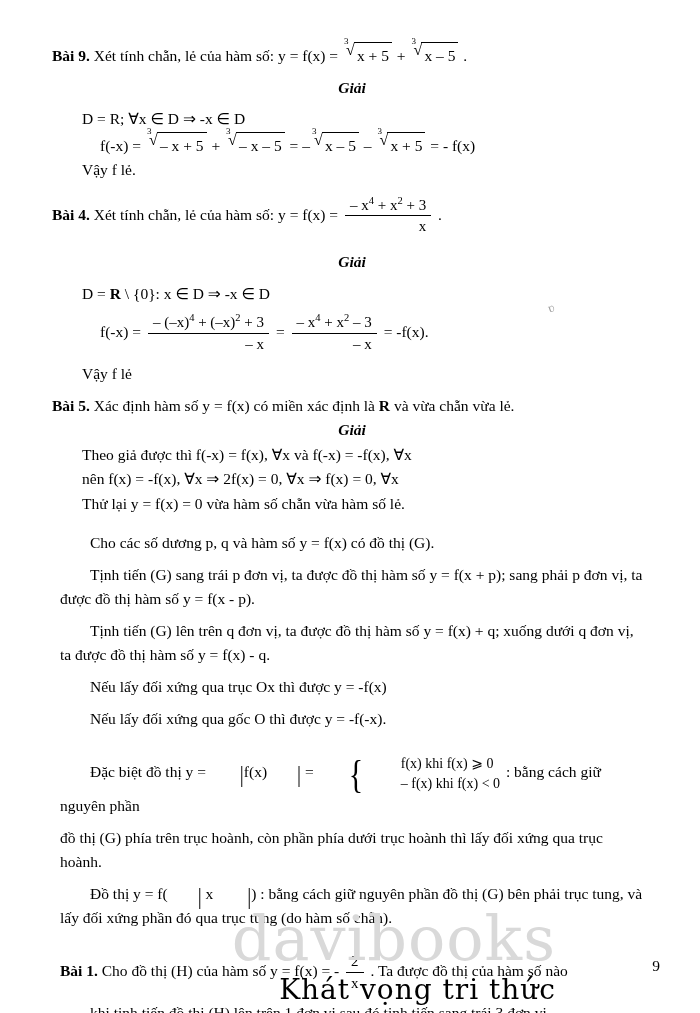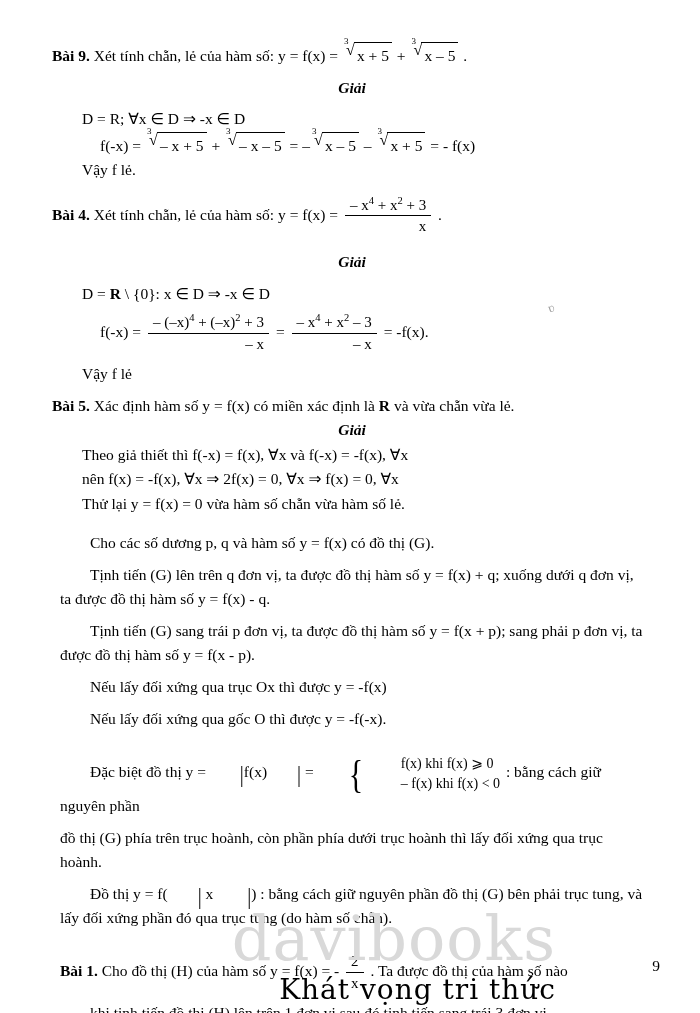--- a/index.html
+++ b/index.html
@@ -252,30 +252,30 @@
 
     <div class="gap-sm"></div>
 
     <div class="line">
       <span class="b">Bài 5.</span>
       <span>Xác định hàm số y = f(x) có miền xác định là <span class="b">R</span> và vừa chẵn vừa lẻ.</span>
     </div>
 
     <div class="line center b i">Giải</div>
 
-    <div class="line indent1">Theo giả thiết thì f(-x) = f(x), ∀x và f(-x) = -f(x), ∀x</div>
+    <div class="line indent1">Theo giả được thì f(-x) = f(x), ∀x và f(-x) = -f(x), ∀x</div>
     <div class="line indent1">nên f(x) = -f(x), ∀x ⇒ 2f(x) = 0, ∀x ⇒ f(x) = 0, ∀x</div>
     <div class="line indent1">Thử lại y = f(x) = 0 vừa hàm số chẵn vừa hàm số lẻ.</div>
 
     <div class="gap-sm"></div>
 
 
     <div class="para">Cho các số dương p, q và hàm số y = f(x) có đồ thị (G).</div>
+    <div class="para">Tịnh tiến (G) sang trái p đơn vị, ta được đồ thị hàm số y = f(x + p); sang phải p đơn vị, ta được đồ thị hàm số y = f(x - p).</div>
     <div class="para">Tịnh tiến (G) lên trên q đơn vị, ta được đồ thị hàm số y = f(x) + q; xuống dưới q đơn vị, ta được đồ thị hàm số y = f(x) - q.</div>
-    <div class="para">Tịnh tiến (G) sang trái p đơn vị, ta được đồ thị hàm số y = f(x + p); sang phải p đơn vị, ta được đồ thị hàm số y = f(x - p).</div>
     <div class="para">Nếu lấy đối xứng qua trục Ox thì được y = -f(x)</div>
     <div class="para">Nếu lấy đối xứng qua gốc O thì được y = -f(-x).</div>
 
     <div class="gap-sm"></div>
 
     <div class="para">
       <span>Đặc biệt đồ thị y =</span>
       <span class="tallabs">|</span><span>f(x)</span><span class="tallabs">|</span>
       <span>=</span>
       <span class="system">

